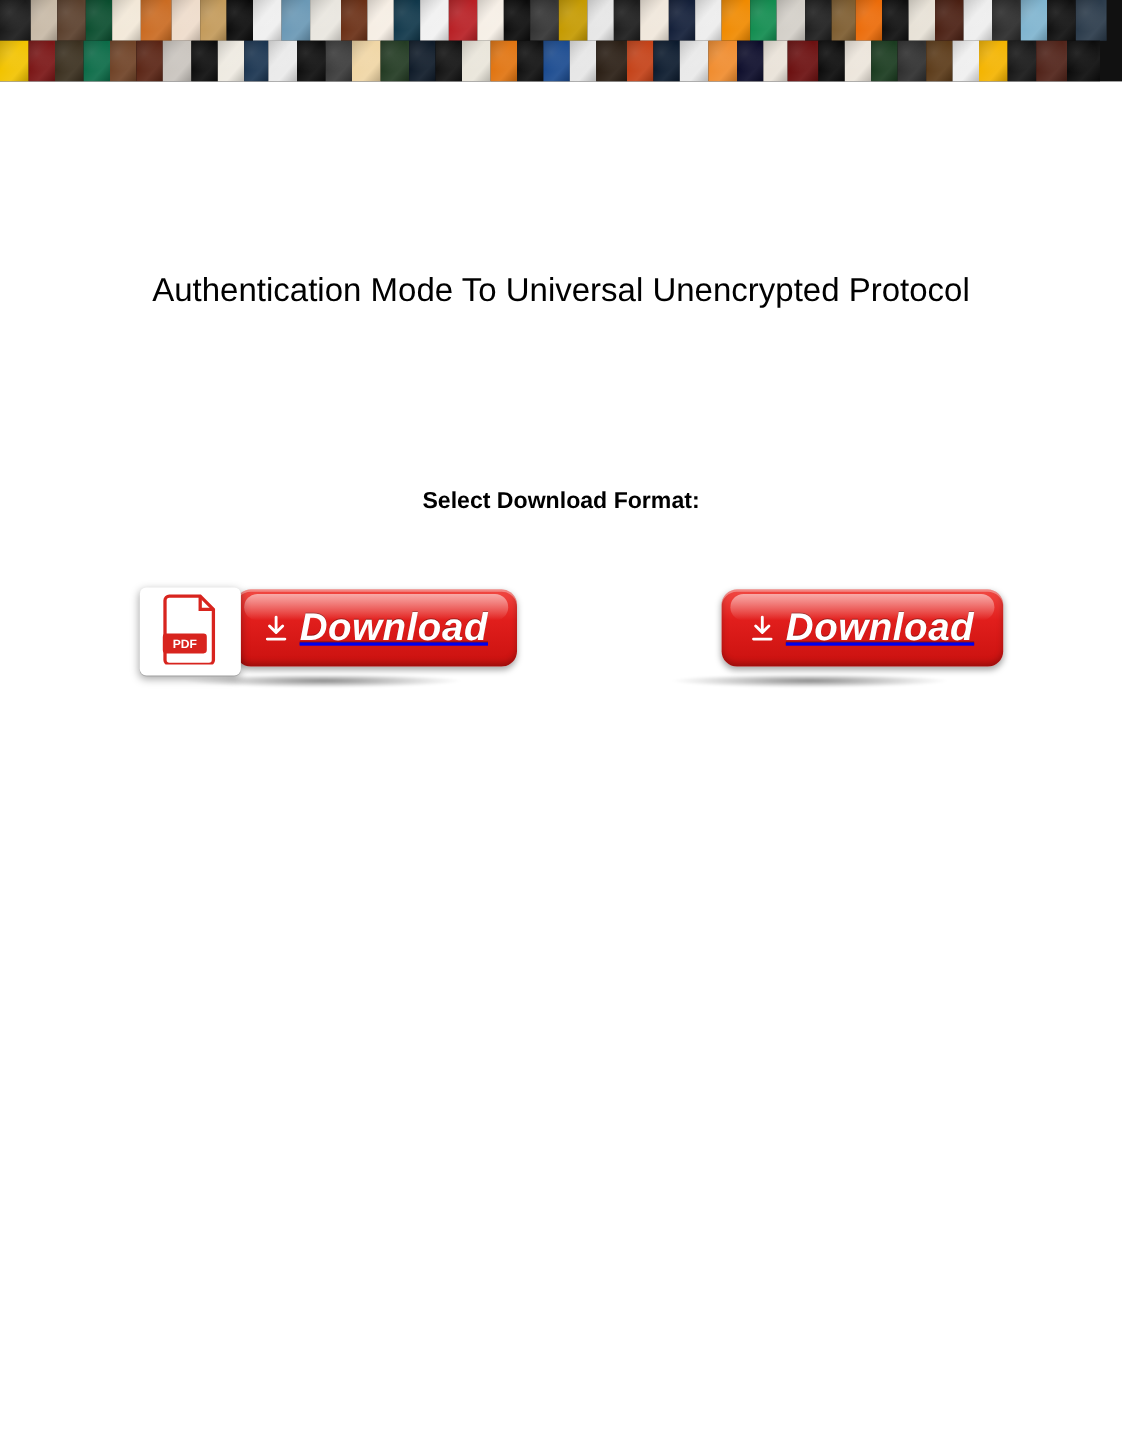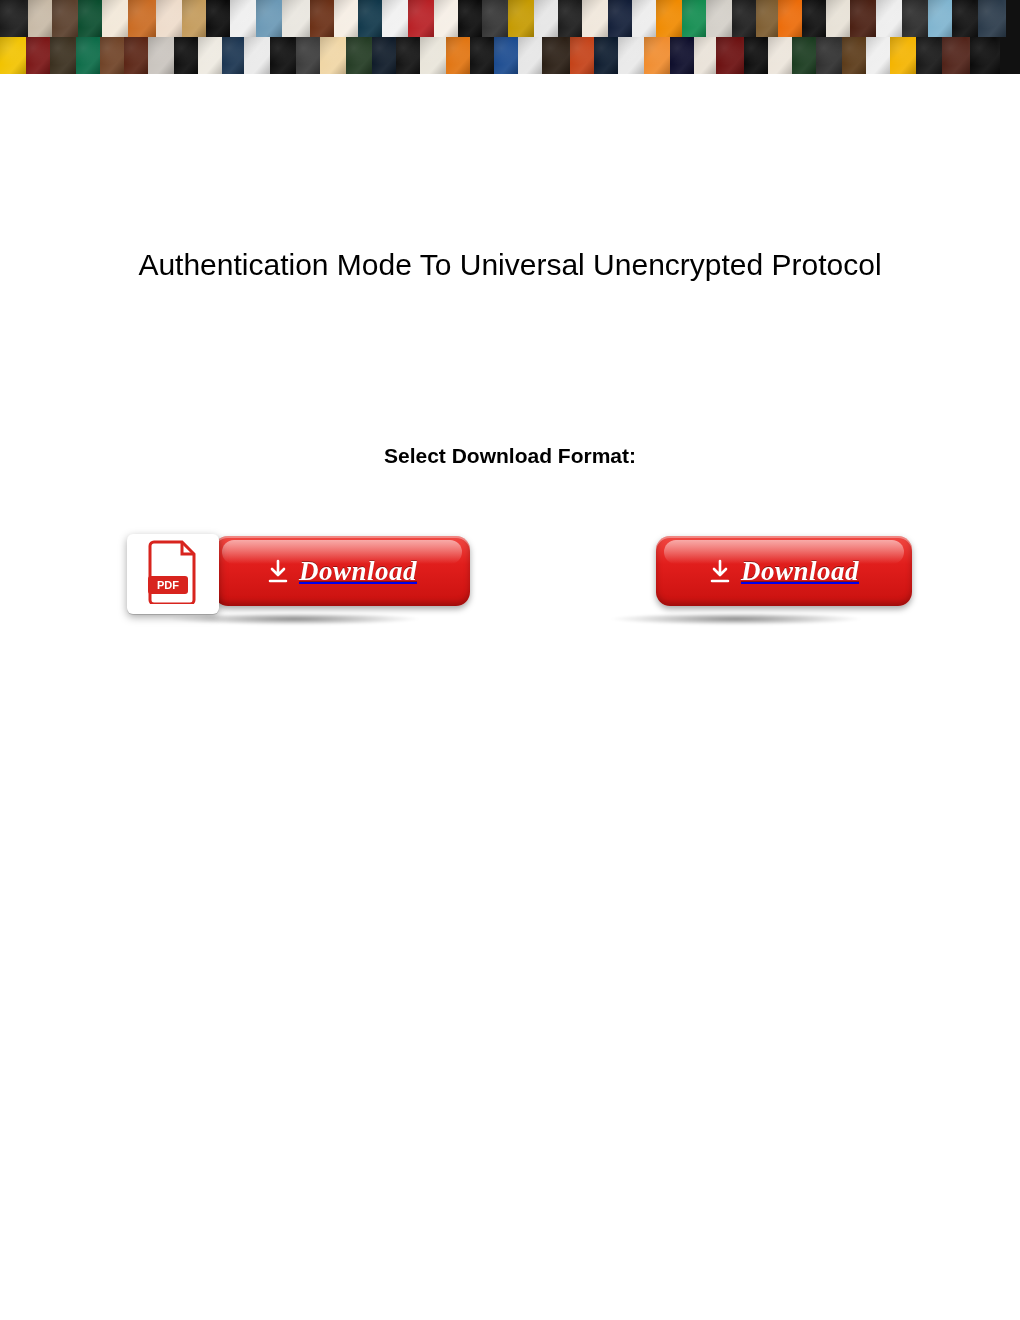--- a/index.html
+++ b/index.html
@@ -224,26 +224,25 @@
     pointer-events: none;
   }
   .dl-arrow {
     width: 22px;
     display: inline-flex;
     align-items: center;
     justify-content: center;
   }
   .dl-text {
     color: #ffffff;
-    font-size: 27px;
+    font-size: 35px;
     font-weight: 700;
     font-style: italic;
     letter-spacing: 0.5px;
     text-shadow: 0 -1px 0 rgba(0,0,0,0.35);
-    font-family: Liberation Serif, serif;
   }
 </style>
 </head>
 <body>
 
 <div class="page">
 
   <div class="collage">
     <div class="collage-row">
       <div class="tile t1"></div>

